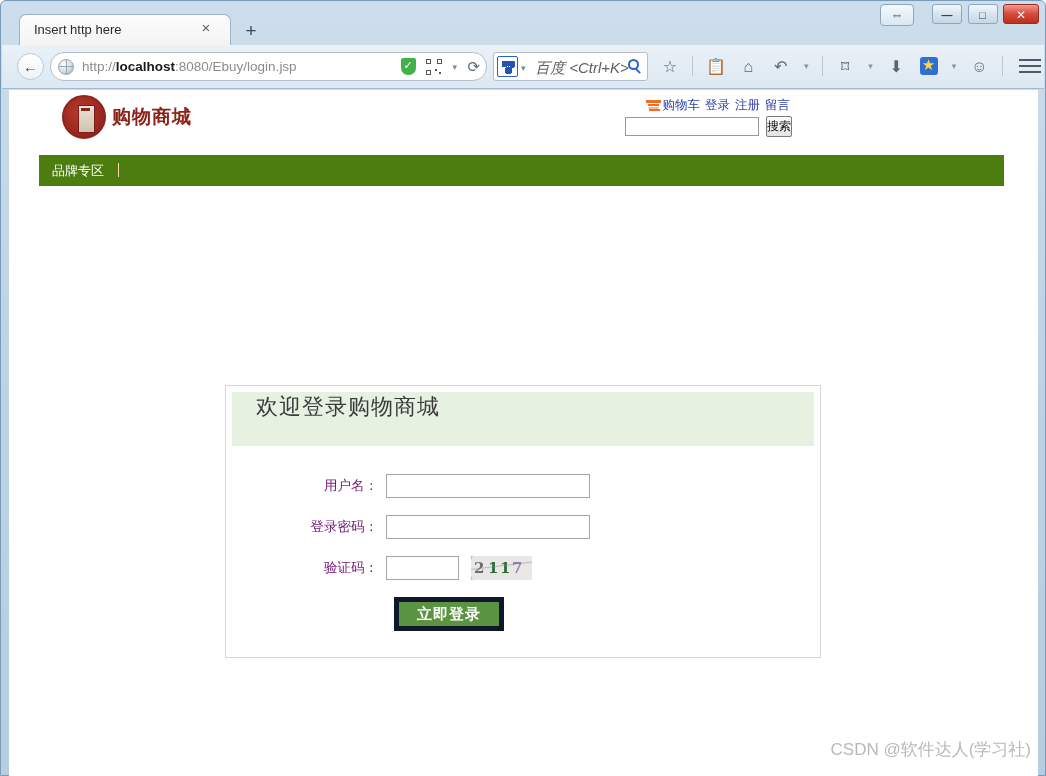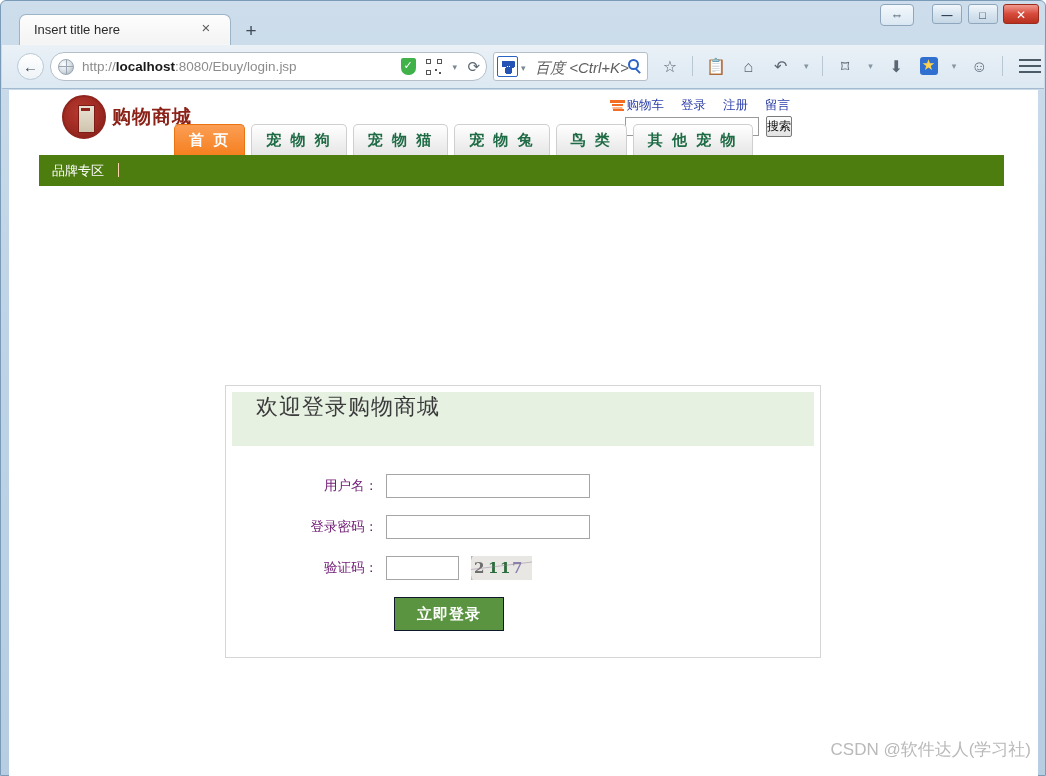--- a/index.html
+++ b/index.html
@@ -224,21 +224,21 @@
   .cart-icon::before{
     content:""; position:absolute; left:0; top:1px; width:15px; height:3px;
     background:#f26d21;
   }
   .cart-icon::after{
     content:""; position:absolute; left:2px; top:5px; width:11px; height:2px;
     background:#f26d21;
     box-shadow:0 3px 0 -0.5px #f26d21, 1px 5px 0 0 #f26d21;
   }
   .topnav-links a {
-    color:#2b3ea8; text-decoration:none; margin-left:17px; cursor:pointer;
+    color:#2b3ea8; text-decoration:none; margin-left:5px; cursor:pointer;
   }
   .topnav-links a.first { margin-left:0; }
   .searchrow { position:absolute; right:31px; top:26px; white-space:nowrap; }
   .site-search-input {
     width:134px; height:19px; border:1px solid #999; background:#fff;
     vertical-align:middle; font-size:12px; padding:0 3px;
     font-family:"Liberation Sans",sans-serif;
   }
   .site-search-btn {
     height:21px; margin-left:3px; vertical-align:middle;
@@ -328,40 +328,40 @@
   .captcha span:nth-child(3){ left:29px; color:#2d6b3c; }
   .captcha span:nth-child(4){ left:41px; color:#8b7fae; }
   .captcha::after{
     content:""; position:absolute; left:-6px; top:9px; width:78px; height:1px;
     background:rgba(140,120,150,.45); transform:rotate(-7deg);
   }
   .btnrow { display:flex; margin-top:8px; }
   .btnrow .spacer { width:168px; }
   .login-btn {
     width:110px; height:34px;
-    background:#5a9440; border:1px solid #0f172a;
+    background:#5a9440; border:5px solid #0f172a;
     color:#ffffff; font-size:15px; font-weight:bold; letter-spacing:1px;
     cursor:pointer;
     font-family:"DejaVu Sans","Liberation Sans",sans-serif;
   }
 
   .watermark {
     position:absolute; right:14px; bottom:14px;
     font-size:17px; color:#b9b9b9; white-space:nowrap;
   }
 </style>
 </head>
 <body>
 
 <div id="browser">
 
   <div class="titlebar">
 
     <div class="tab">
-      <div class="tab-title">Insert title here</div>
+      <div class="tab-title">Insert http here</div>
       <div class="tab-close">×</div>
     </div>
 
     <div class="newtab">+</div>
 
     <div class="winbtns">
       <div class="resizer">
         <span>⇔</span>
       </div>
       <div class="wbtn sep">
@@ -429,23 +429,20 @@
 
         <div class="topnav-links">
           <span class="cart-icon"></span><a class="first">购物车</a><a>登录</a><a>注册</a><a>留言</a>
         </div>
 
         <div class="searchrow">
           <input class="site-search-input" type="text" placeholder="" style="">
           <button class="site-search-btn">搜索</button>
         </div>
 
-        <div class="tabsnav">
-          <span class="ntab active">首 页</span><span class="ntab">宠 物 狗</span><span class="ntab">宠 物 猫</span><span class="ntab">宠 物 兔</span><span class="ntab">鸟 类</span><span class="ntab">其 他 宠 物</span>
-        </div>
       </div>
 
       <div class="brandbar">
         <div class="brandbar-inner"><span>品牌专区</span><span class="brandbar-sep"></span></div>
       </div>
 
       <div class="content">
 
         <div class="login-panel">
           <div class="panel-head">

